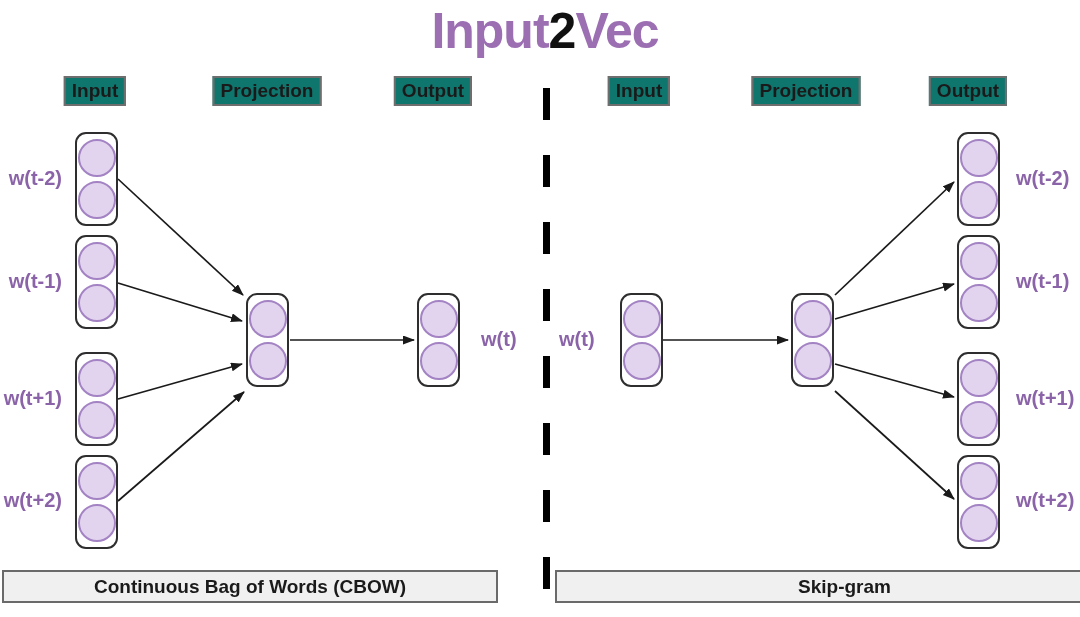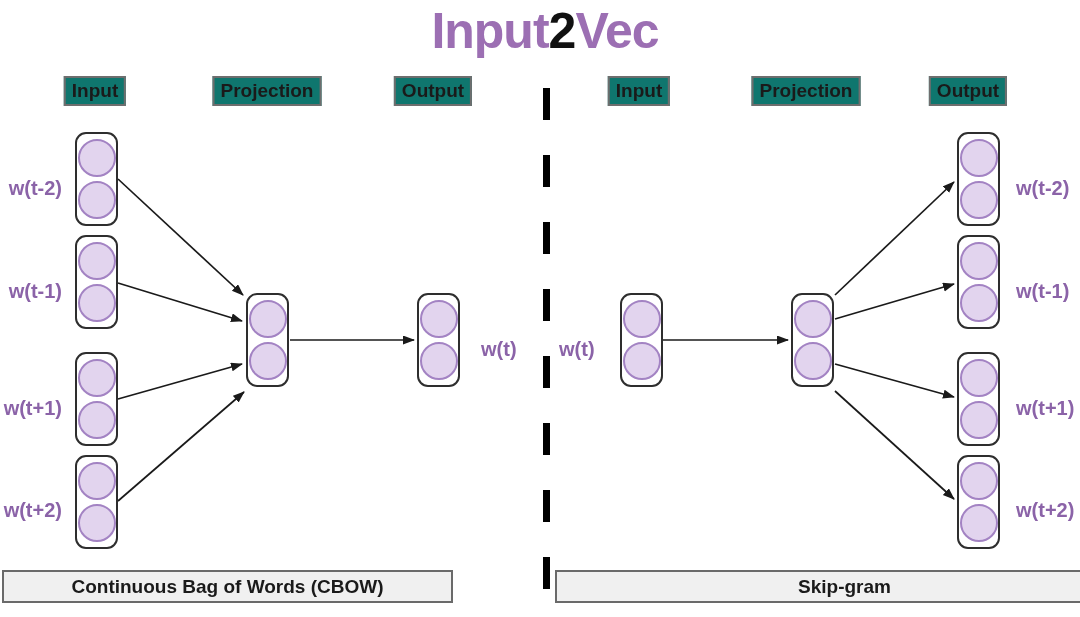--- a/index.html
+++ b/index.html
@@ -20,21 +20,21 @@
   .node{
     position:absolute;width:43px;height:94px;background:#ffffff;
     border:2px solid #2e2e2e;border-radius:11px;box-sizing:border-box;
     display:flex;flex-direction:column;align-items:center;justify-content:center;gap:4px;
   }
   .circle{
     width:34px;height:34px;border-radius:50%;
     background:#e2d4ee;border:2px solid #a383c3;box-sizing:content-box;
   }
   .wlabel{
-    position:absolute;color:#8b63a8;font-size:20px;font-weight:bold;white-space:nowrap;margin-top:10px;
+    position:absolute;color:#8b63a8;font-size:20px;font-weight:bold;white-space:nowrap;
   }
   .wlabel.right-align{text-align:right;}
   .caption{
     position:absolute;top:570px;height:33px;box-sizing:border-box;
     background:#f0f0f0;border:2px solid #6a6a6a;color:#1a1a1a;
     font-size:19px;font-weight:bold;text-align:center;line-height:29px;
   }
   svg.overlay{position:absolute;left:0;top:0;width:1080px;height:617px;}
   svg .arrow{stroke:#1a1a1a;stroke-width:1.7;fill:none;}
 </style>
@@ -135,16 +135,16 @@
   <div class="node" style="left:957px;top:455px;">
     <span class="circle"></span>
     <span class="circle"></span>
   </div>
 
   <div class="wlabel" style="left:1016px;top:167px;">w(t-2)</div>
   <div class="wlabel" style="left:1016px;top:270px;">w(t-1)</div>
   <div class="wlabel" style="left:1016px;top:387px;">w(t+1)</div>
   <div class="wlabel" style="left:1016px;top:489px;">w(t+2)</div>
 
-  <div class="caption" style="left:2px;width:451px;">Continuous Bag of Words (CBOW)</div>
+  <div class="caption" style="left:2px;width:496px;">Continuous Bag of Words (CBOW)</div>
   <div class="caption" style="left:555px;width:579px;">Skip-gram</div>
 
 </div>
 
 </body></html>

